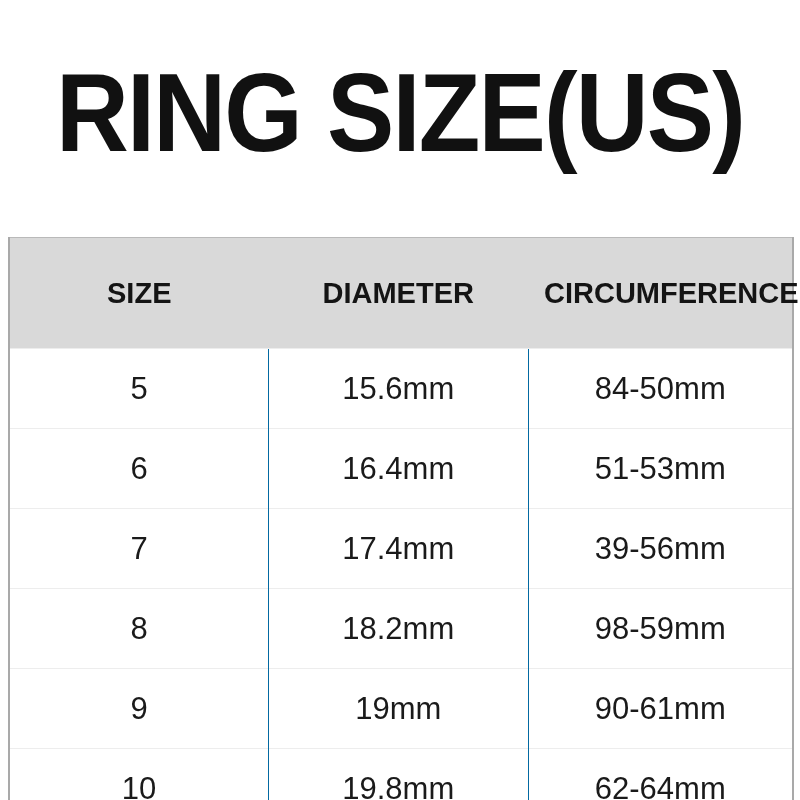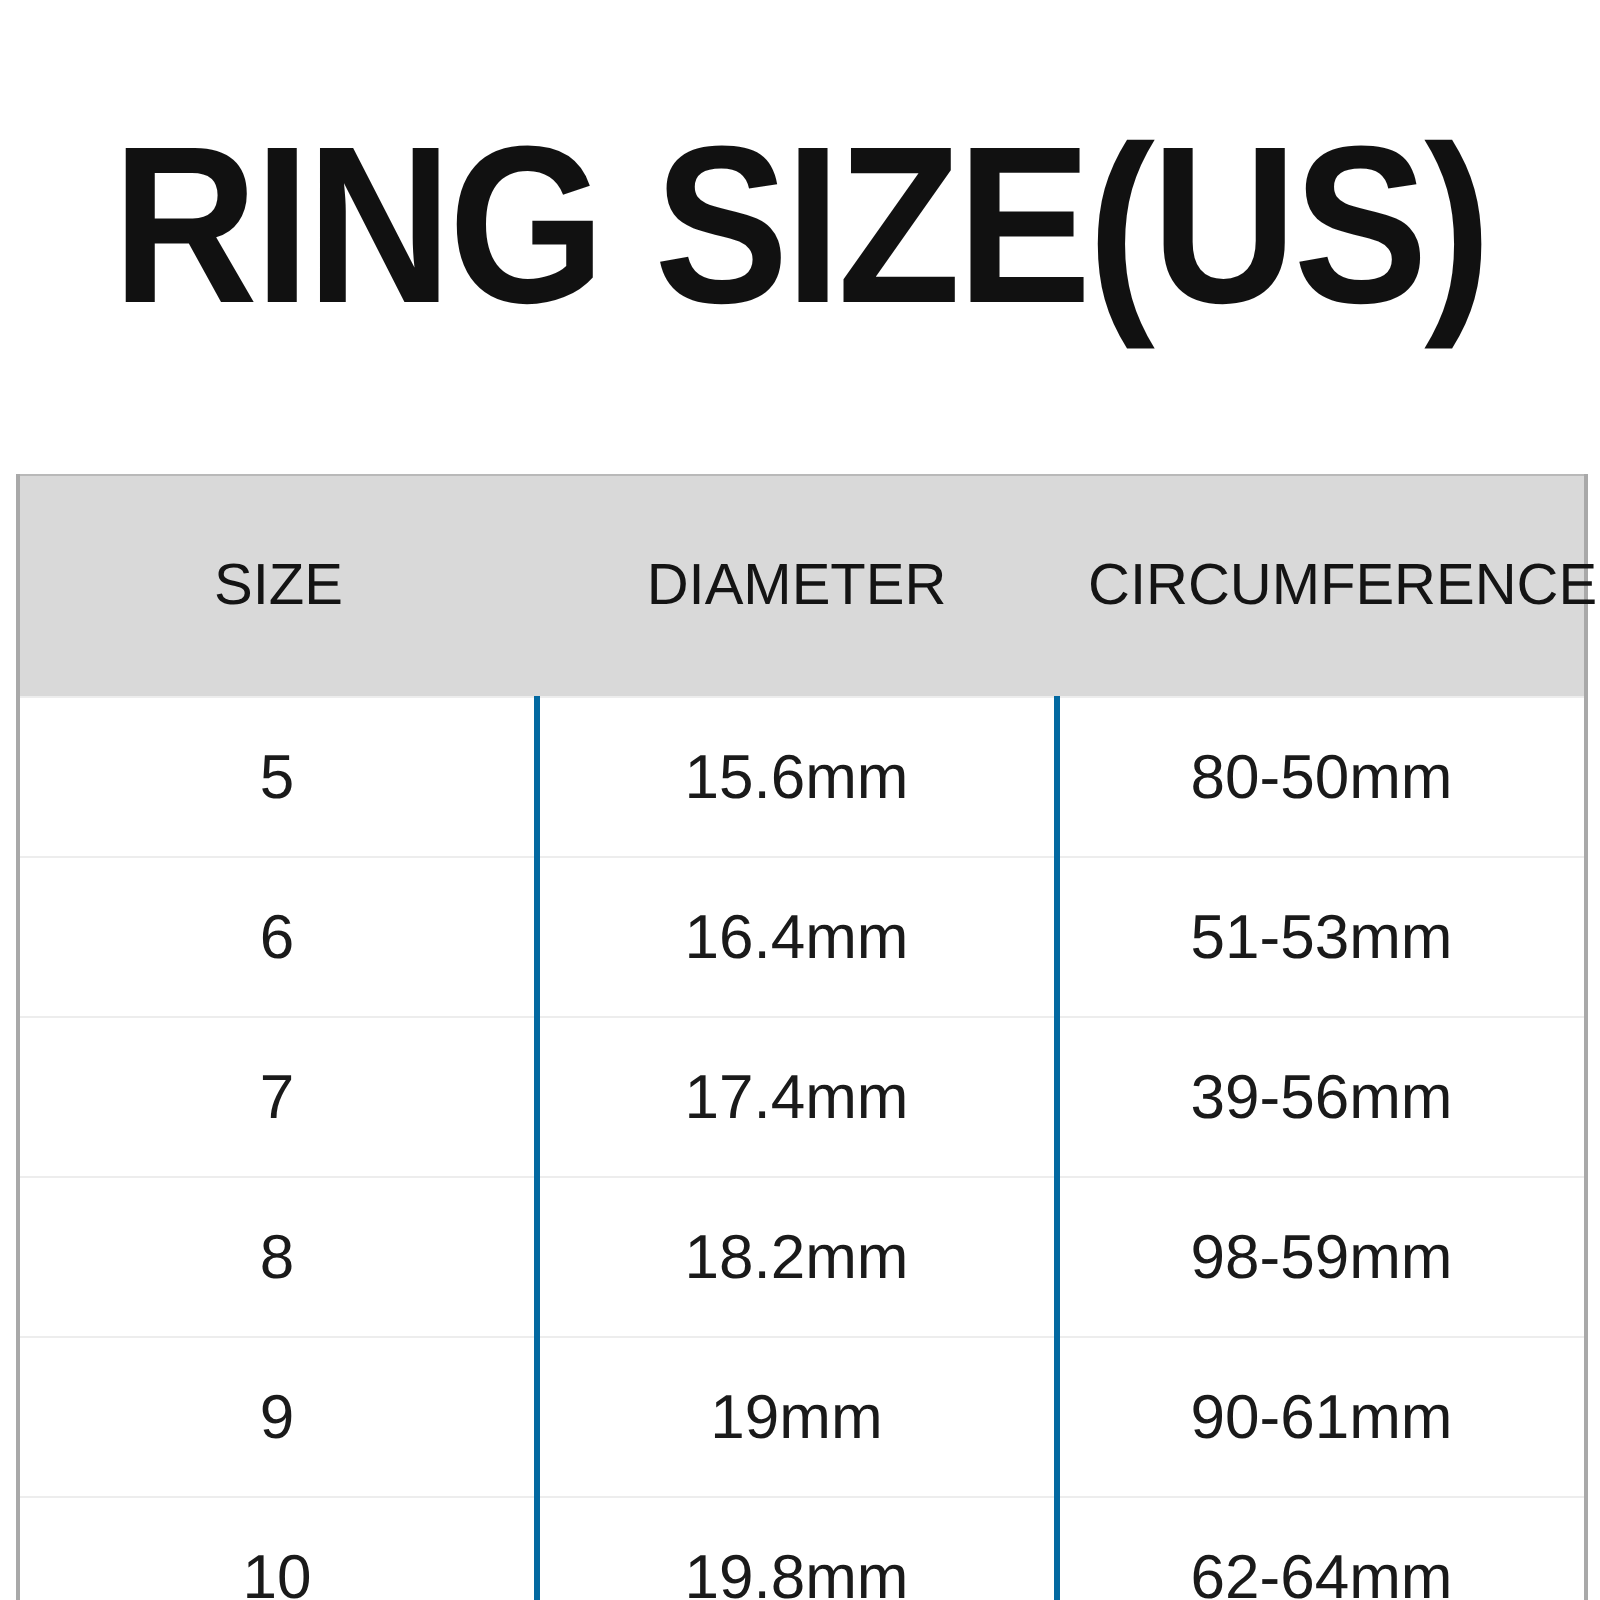--- a/index.html
+++ b/index.html
@@ -39,37 +39,37 @@
     border-top: 1px solid #b9b9b9;
     color: #1a1a1a;
   }
   .size-table col.c1 { width: 33.1%; }
   .size-table col.c2 { width: 33.1%; }
   .size-table col.c3 { width: 33.8%; }
   .size-table thead th {
     height: 78px;
     background: #d9d9d9;
     font-size: 29px;
-    font-weight: normal;
+    font-weight: bold;
     text-align: center;
     vertical-align: middle;
     padding: 16px;
     color: #141414;
   }
   .size-table tbody td {
     height: 79px;
     font-size: 31px;
     font-weight: normal;
     text-align: center;
     vertical-align: middle;
     padding: 0;
     border-top: 1px solid #ededed;
   }
   .size-table tbody td + td {
-    border-left: 3px solid #0369a1;
+    border-left: 1px solid #0369a1;
   }
 </style>
 </head>
 <body>
 
 <h1 class="title">RING SIZE(US)</h1>
 
 <table class="size-table">
   <colgroup>
     <col class="c1">
@@ -80,21 +80,21 @@
     <tr>
       <th>SIZE</th>
       <th>DIAMETER</th>
       <th>CIRCUMFERENCE</th>
     </tr>
   </thead>
   <tbody>
     <tr>
       <td>5</td>
       <td>15.6mm</td>
-      <td>80-50mm</td>
+      <td>84-50mm</td>
     </tr>
     <tr>
       <td>6</td>
       <td>16.4mm</td>
       <td>51-53mm</td>
     </tr>
     <tr>
       <td>7</td>
       <td>17.4mm</td>
       <td>39-56mm</td>

